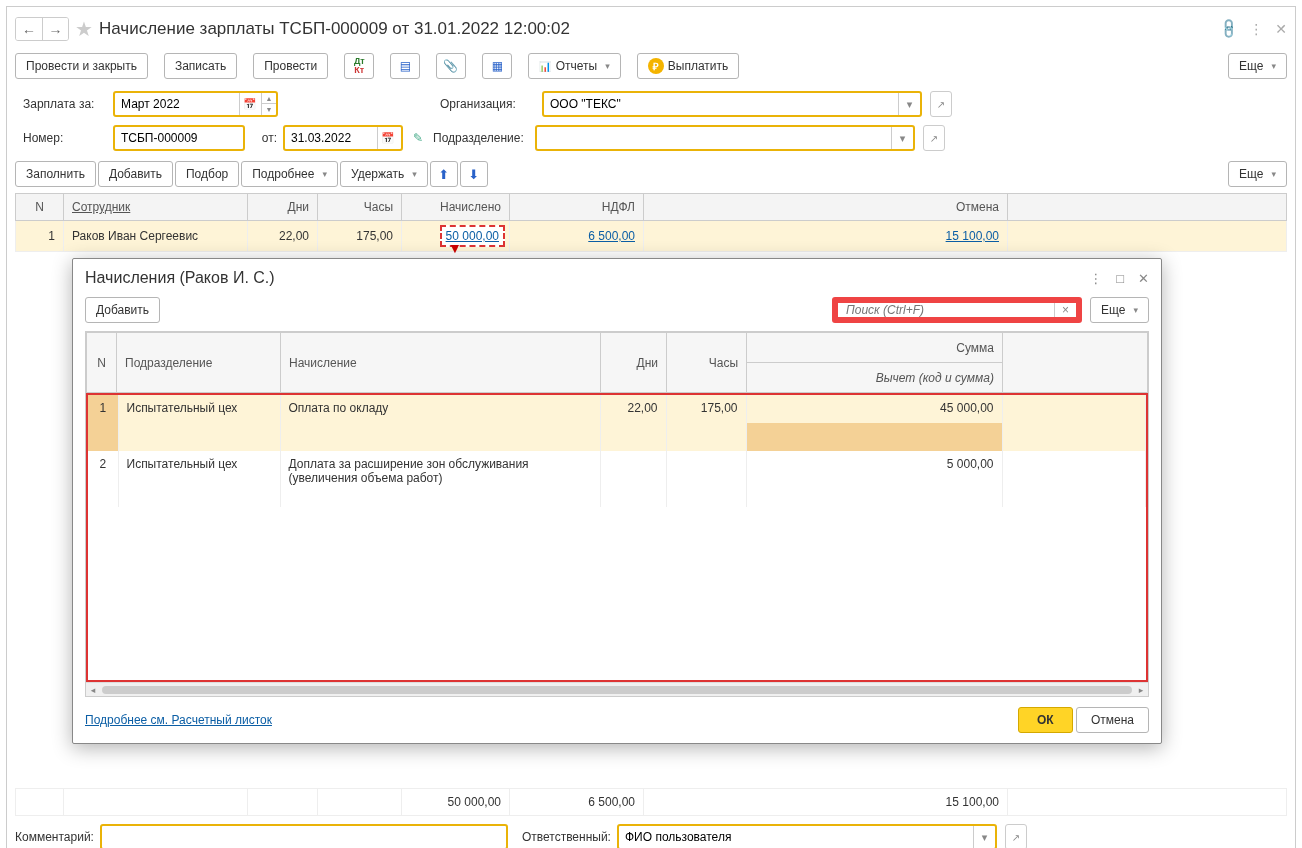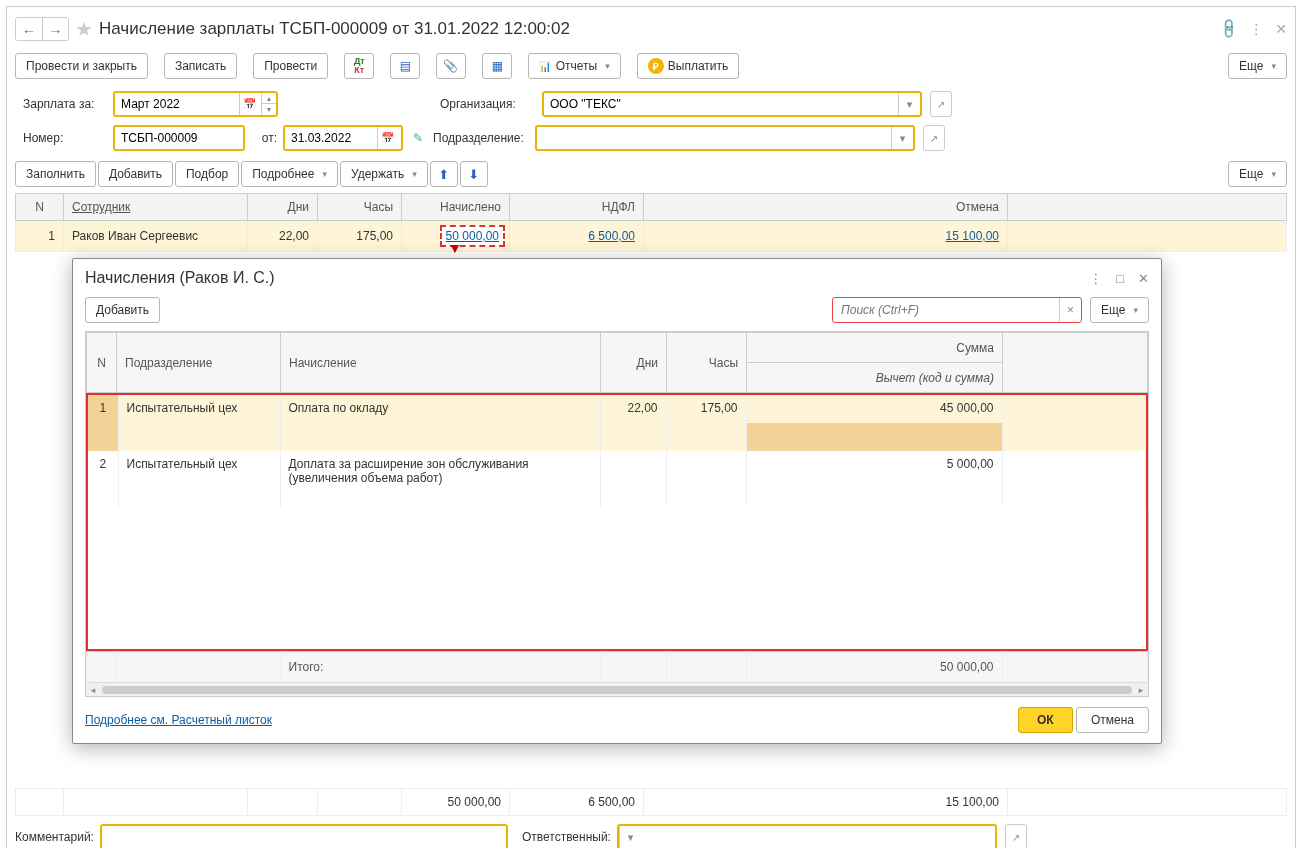--- a/index.html
+++ b/index.html
@@ -48,21 +48,21 @@
 .cell-edit { border: 2px dashed #d33; background: #fff; display: inline-block; padding: 2px 4px; margin: -2px -4px; }
 
 .arrow-down-red { position: absolute; left: 448px; top: 240px; color: #c00; font-size: 14px; pointer-events: none; }
 
 .popup { position: absolute; left: 72px; top: 258px; width: 1090px; height: 486px; background: #fff; border: 1px solid #888; box-shadow: 0 4px 20px rgba(0,0,0,0.3); border-radius: 2px; padding: 10px 12px; display: flex; flex-direction: column; }
 .popup-title-row { display: flex; align-items: center; justify-content: space-between; padding-bottom: 10px; }
 .popup-title { font-size: 16px; font-weight: normal; }
 .popup-wc { display: flex; gap: 14px; color: #888; font-size: 13px; }
 .popup-wc span { cursor: pointer; }
 .popup-toolbar { display: flex; align-items: center; gap: 8px; padding-bottom: 8px; }
-.search-wrap { border: 1px solid #ef4444; border-radius: 3px; height: 26px; display: flex; align-items: center; width: 250px; }
+.search-wrap { border: 6px solid #ef4444; border-radius: 3px; height: 26px; display: flex; align-items: center; width: 250px; }
 .search-wrap input { border: none; outline: none; padding: 0 8px; flex: 1; font-size: 12px; font-style: italic; color: #888; }
 .search-clear { border-left: 1px solid #ccc; width: 22px; height: 100%; display: flex; align-items: center; justify-content: center; color: #888; cursor: pointer; }
 
 .popup-table-wrap { border: 1px solid #ccc; flex: 1; display: flex; flex-direction: column; overflow: hidden; }
 .ptable { width: 100%; border-collapse: collapse; }
 .ptable th { background: #f6f6f6; border: 1px solid #ccc; padding: 5px 8px; font-weight: normal; color: #555; text-align: left; height: 30px; }
 .ptable th.num { text-align: right; }
 .ptable td { border-right: 1px solid #eee; padding: 6px 8px; vertical-align: top; height: 28px; }
 .ptable td.num { text-align: right; }
 .prow-sel td { background: #fef4d7; }
@@ -292,33 +292,20 @@
               <td rowspan="2" class="num"></td>
               <td class="num">5 000,00</td>
               <td rowspan="2"></td>
             </tr>
             <tr>
                 <td></td>
               </tr>
           </tbody>
         </table>
       </div>
-      <table class="ptable pfooter">
-        <tbody>
-            <tr>
-          <td style="width:30px;"></td>
-          <td style="width:164px;"></td>
-          <td style="width:320px;">Итого:</td>
-          <td style="width:66px;"></td>
-          <td style="width:80px;"></td>
-          <td class="num" style="width:256px;">50 000,00</td>
-          <td></td>
-        </tr>
-      </tbody>
-        </table>
       <div class="scrollbar">
         <span class="scroll-ar">◂</span>
         <div class="scroll-track"></div>
         <span class="scroll-ar">▸</span>
       </div>
     </div>
 
     <div class="popup-bottom">
       <span class="link">Подробнее см. Расчетный листок</span>
       <div>
@@ -343,17 +330,18 @@
   </tbody>
     </table>
 
   <div class="bottom-row">
     <span class="lbl">Комментарий:</span>
     <span class="input-wrap" style="width:408px;">
       <input style="width: 100%;">
     </span>
     <span class="lbl" style="margin-left:8px;">Ответственный:</span>
     <span class="input-wrap" style="width:380px;">
+      <input style="flex: 1 1 0%;" value="ФИО пользователя">
       <span class="input-addon">▾</span>
     </span>
     <span class="ext-btn">↗</span>
   </div>
 </div>
 
 </body></html>

